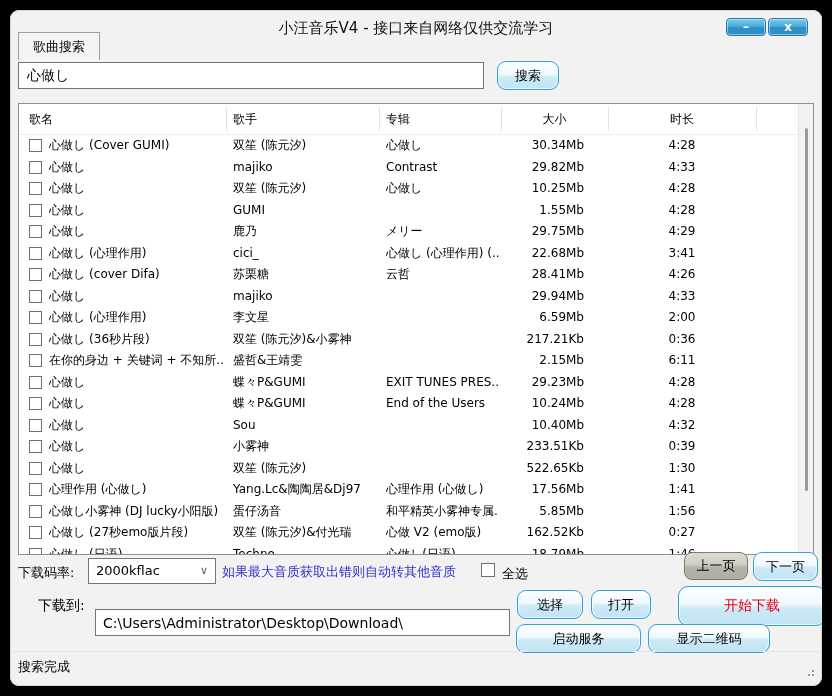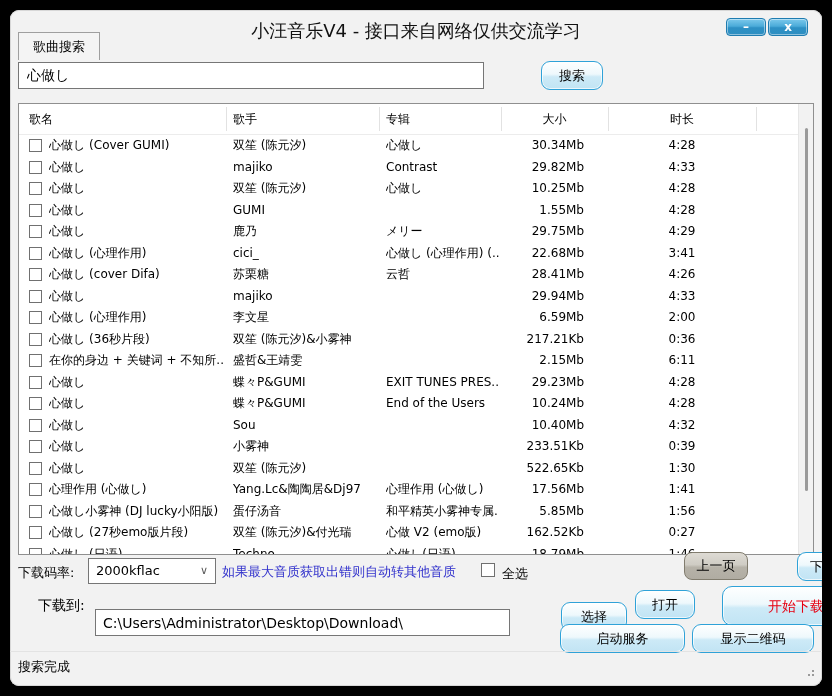--- a/index.html
+++ b/index.html
@@ -4,21 +4,21 @@
 <style>
   * { margin:0; padding:0; box-sizing:border-box; }
   html,body { width:832px; height:696px; background:#000; font-family:"DejaVu Sans","Liberation Sans",sans-serif; }
   .window {
     position:absolute; left:10px; top:10px; width:812px; height:676px;
     background:#f2f2f2; border-radius:9px; overflow:hidden;
     box-shadow:0 0 0 1px #d7d7d7 inset;
   }
   
   .titlebar { position:absolute; left:0; top:0; width:100%; height:36px; }
-  .title { position:absolute; left:0; top:9px; width:100%; text-align:center; font-size:18px; color:#111; }
+  .title { position:absolute; left:0; top:9px; width:100%; text-align:center; font-size:15px; color:#111; }
   .tbtn {
     position:absolute; top:8px; width:40px; height:18px; border-radius:4px;
     border:1px solid #1f7cb0; color:#fff; font-weight:bold; font-size:12px;
     text-align:center; line-height:16px;
     background:linear-gradient(180deg,#7cc9ec 0%,#4babd9 45%,#2d90c4 55%,#2e8fc2 100%);
     box-shadow:0 0 0 1px rgba(255,255,255,.45) inset; cursor:pointer;
   }
   .tbtn.min { right:56px; }
   .tbtn.close { right:14px; }
   
@@ -29,21 +29,21 @@
   }
   .search-input {
     position:absolute; left:8px; top:52px; width:466px; height:27px;
     border:1px solid #767676; background:#fff; font-size:14px; padding:0 8px;
     font-family:inherit; color:#000;
   }
   .btn {
     position:absolute; border:1px solid #2fa2d8; border-radius:9px; color:#000;
     background:linear-gradient(180deg,#feffff 0%,#eef8fc 45%,#cdeaf7 55%,#c1e4f4 100%);
     box-shadow:0 0 0 1px rgba(255,255,255,.7) inset; font-size:13px;
-    text-align:center; cursor:pointer; font-family:Liberation Sans, sans-serif;margin-left:44px;
+    text-align:center; cursor:pointer; font-family:Liberation Serif, serif;
   }
   .btn-search { left:487px; top:51px; width:62px; height:29px; line-height:27px; }
   
   .listview {
     position:absolute; left:8px; top:93px; width:796px; height:452px;
     background:#fff; border:1px solid #8f8f8f; overflow:hidden;
   }
   .lv-header { position:absolute; left:0; top:0; width:100%; height:30px; background:#fff; }
   .lv-header .hcell { position:absolute; top:0; height:30px; line-height:30px; font-size:12px; color:#000; cursor:pointer; }
   .hsep { position:absolute; top:3px; width:1px; height:24px; background:#e2e2e2; }
@@ -298,21 +298,21 @@
     <span class="chev">∨</span>
   </div>
   <div class="hint">如果最大音质获取出错则自动转其他音质</div>
   <span class="chk" style="left:471px; top:553px;"></span>
   <div class="lbl" style="left:492px; top:555px;">全选</div>
   <div class="btn-gray" style="left:674px; top:542px; width:64px; height:28px; line-height:26px;">上一页</div>
   <div class="btn" style="left:743px; top:542px; width:65px; height:29px; line-height:27px;">下一页</div>
 
   <div class="lbl" style="left:28px; top:587px; font-size:14px;">下载到:</div>
   <input class="path-input" value="C:\Users\Administrator\Desktop\Download\" style="">
-  <div class="btn" style="left:507px; top:592px; width:66px; height:29px; line-height:27px;">选择</div>
+  <div class="btn" style="left:507px; top:580px; width:66px; height:29px; line-height:27px;">选择</div>
   <div class="btn" style="left:581px; top:580px; width:60px; height:29px; line-height:27px;">打开</div>
   <div class="btn btn-start">开始下载</div>
 
   <div class="btn" style="left:506px; top:614px; width:125px; height:29px; line-height:27px;">启动服务</div>
   <div class="btn" style="left:638px; top:614px; width:122px; height:29px; line-height:27px;">显示二维码</div>
 
   <div class="statusline"></div>
   <div class="status">搜索完成</div>
   <div class="grip">
     <i style="right:0; bottom:0;"></i>

